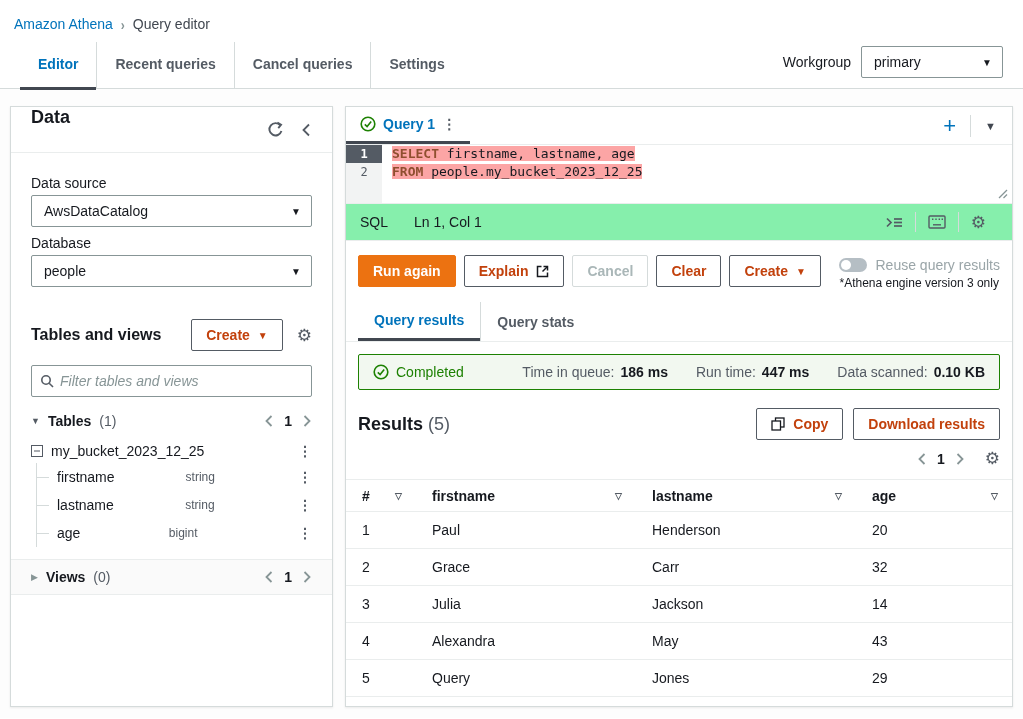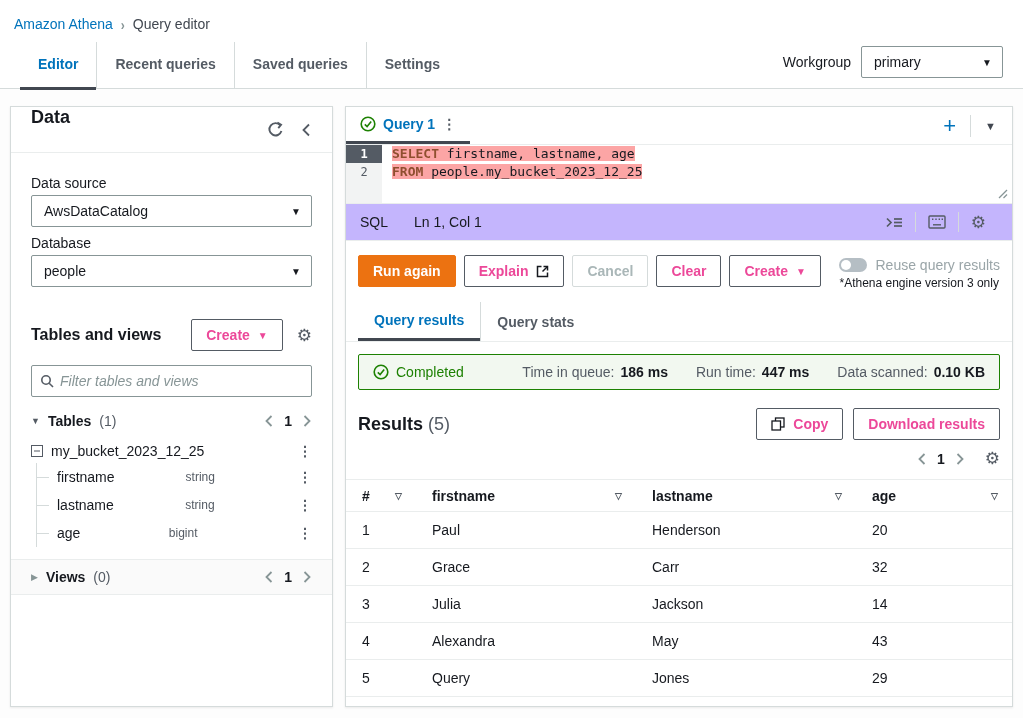--- a/index.html
+++ b/index.html
@@ -34,21 +34,21 @@
   .panel-header h2 { font-size:18px; font-weight:700; }
   .panel-header .hdr-icons { margin-left:auto; display:flex; align-items:center; gap:16px; }
   .icon-btn { cursor:pointer; color:#545b64; display:flex; align-items:center; }
   .panel-body { padding:14px 20px 0; flex:1; }
   .field-label { display:block; margin:8px 0 4px; }
   .full-select { width:100%; margin-bottom:6px; }
 
   .section-head { margin-top:32px; display:flex; align-items:center; }
   .section-head h3 { font-size:16px; font-weight:700; }
   .btn { height:32px; background:#fff; border:1px solid #545b64; border-radius:2px; font-weight:700;
-    font-size:14px; color:#ec4899; padding:0 14px; display:inline-flex; align-items:center; gap:8px; cursor:pointer;
+    font-size:14px; color:#c2410c; padding:0 14px; display:inline-flex; align-items:center; gap:8px; cursor:pointer;
     font-family:"Liberation Sans", sans-serif; }
   .btn .caret { font-size:10px; }
   .section-head .btn { margin-left:auto; margin-right:14px; }
   .gear { font-size:17px; color:#545b64; line-height:1; cursor:pointer; }
 
   .search-box { margin-top:14px; height:32px; border:1px solid #879596; border-radius:2px;
     display:flex; align-items:center; padding:0 8px; gap:6px; background:#fff; }
   .search-box input { border:none; outline:none; flex:1; font-size:14px; font-family:"Liberation Sans", sans-serif; color:#16191f; }
   .search-box input::placeholder { color:#879596; font-style:italic; }
 
@@ -86,21 +86,21 @@
   .gutter-col { width:36px; background:#f2f3f3; font-family:"DejaVu Sans Mono", monospace; font-size:12px;
     color:#545b64; text-align:center; }
   .gutter-col .gl { height:18px; line-height:18px; }
   .gutter-col .gl.active { background:#545b64; color:#fff; font-weight:700; }
   .code-col { flex:1; padding-left:10px; font-family:"DejaVu Sans Mono", monospace; font-size:13px; }
   .code-line { height:18px; line-height:18px; white-space:pre; }
   .sel { background:#fca5a5; }
   .kw { color:#8f4f2f; font-weight:700; }
   .resize-grip { position:absolute; right:4px; bottom:4px; }
 
-  .sql-bar { height:38px; background:#c4b5fd; border-top:1px solid #eaeded; border-bottom:1px solid #eaeded;
+  .sql-bar { height:38px; background:#86efac; border-top:1px solid #eaeded; border-bottom:1px solid #eaeded;
     display:flex; align-items:center; padding:0 14px; gap:26px; }
   .sql-icons { margin-left:auto; display:flex; align-items:center; }
   .sql-icons .icon-btn { padding:0 12px; }
   .sql-icons .vsep { height:20px; }
 
   .actions-row { padding:14px 12px 12px; display:flex; gap:8px; align-items:flex-start; }
   .btn-primary { background:#ec7211; border:1px solid #ec7211; color:#fff; }
   .btn.disabled { border-color:#d5dbdb; color:#aab7b8; cursor:default; }
   .toggle-wrap { margin-left:auto; display:flex; flex-direction:column; align-items:flex-start; gap:3px; padding-top:2px; }
   .toggle-line { display:flex; align-items:center; gap:8px;justify-content:space-between; }
@@ -149,21 +149,21 @@
 
 <div class="breadcrumb-bar">
   <span class="crumb-link">Amazon Athena</span>
   <span class="crumb-sep">›</span>
   <span class="crumb-current">Query editor</span>
 </div>
 
 <div class="tabs-bar">
   <div class="top-tab active">Editor</div>
   <div class="top-tab">Recent queries</div>
-  <div class="top-tab">Saved queries</div>
+  <div class="top-tab">Cancel queries</div>
   <div class="top-tab">Settings</div>
   <div class="workgroup">
     <span>Workgroup</span>
     <div class="select wg-select">
       <span>primary</span>
       <span class="caret">▼</span>
     </div>
   </div>
 </div>
 

